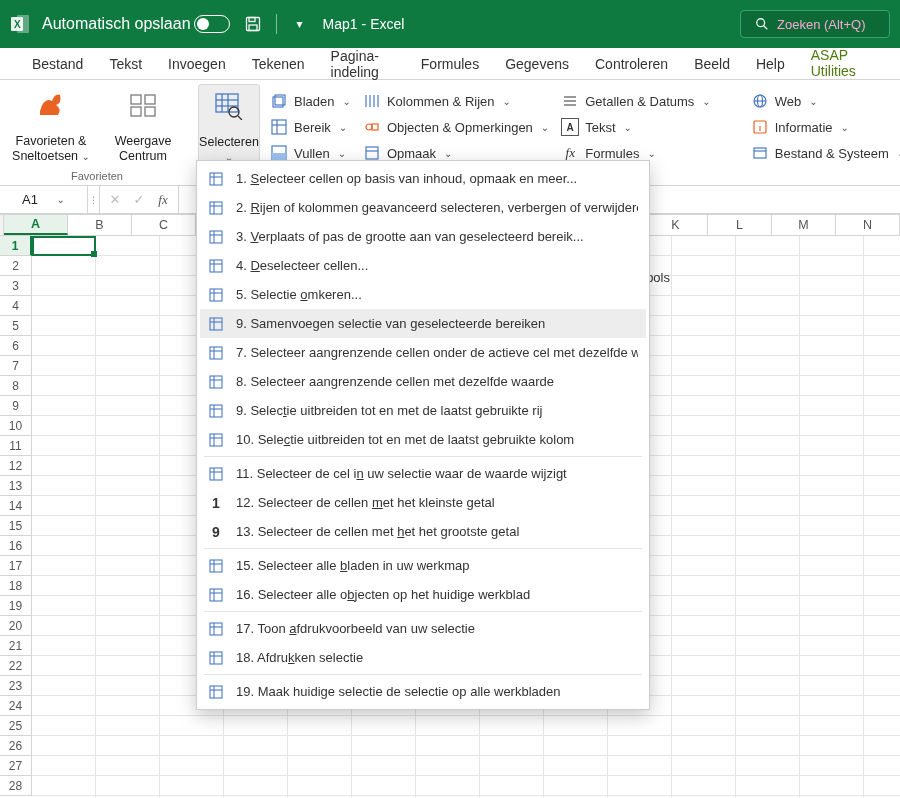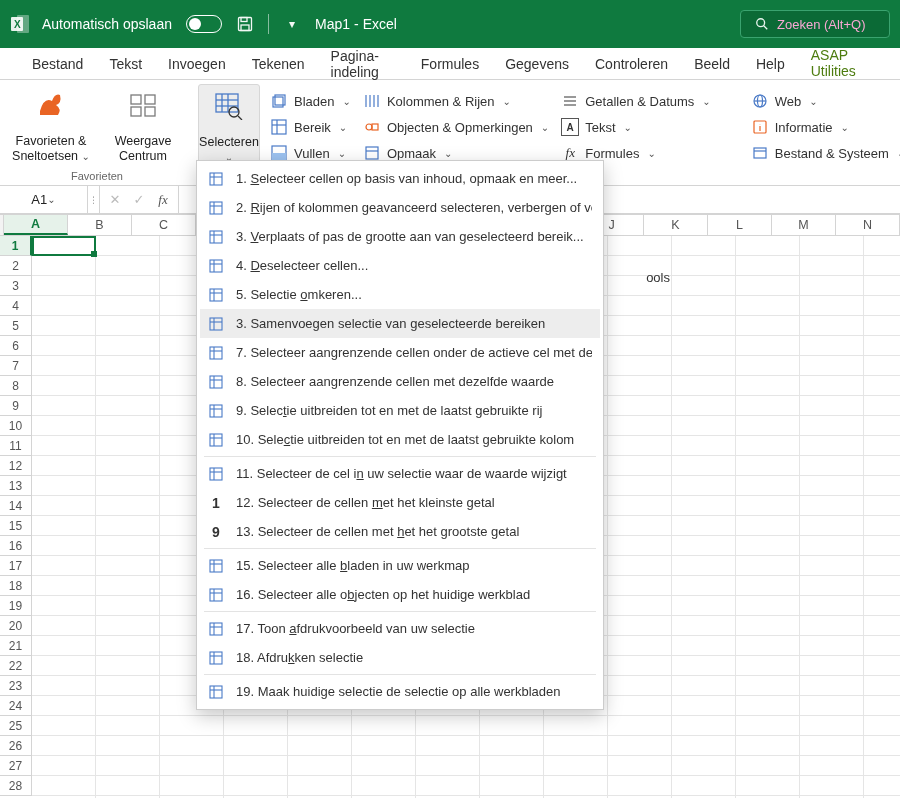--- a/index.html
+++ b/index.html
@@ -1,21 +1,21 @@
 <!DOCTYPE html>
 <html><head>
 <meta charset="utf-8">
 <style>
   * { box-sizing: border-box; margin: 0; padding: 0; font-family: "Segoe UI", Arial, sans-serif; }
   body { width: 900px; height: 798px; overflow: hidden; background: #fff; font-size: 13px; color: #222; }
 
   
   .title-bar { display:flex; align-items:center; height:48px; background:#0f7a3f; color:#fff; padding:0 10px; gap:12px; }
   .title-bar .excel-logo { width:20px; height:20px; display:flex; align-items:center; justify-content:center; }
-  .title-bar .autosave { display:flex; align-items:center; gap:14px; font-size:14px; }
+  .title-bar .autosave { display:flex; align-items:center; gap:3px; font-size:16px; }
   .toggle { width:36px; height:18px; border:1px solid #fff; border-radius:9px; position:relative; background:transparent; }
   .toggle::after { content:""; position:absolute; left:2px; top:2px; width:12px; height:12px; border-radius:50%; background:#fff; }
   .quick-icon { width:22px; height:22px; display:flex; align-items:center; justify-content:center; opacity:.95; }
   .divider-v { width:1px; height:20px; background:rgba(255,255,255,.5); }
   .title-center { flex:0 0 auto; font-size:14px; display:flex; align-items:center; gap:4px; }
   .title-bar .spacer { flex:1; }
   .search-box { display:flex; align-items:center; gap:8px; background:#0b6a36; border:1px solid #3aa36f; border-radius:4px; padding:4px 14px; height:28px; min-width:150px;}
   .search-box span { font-size:13px; color:#f9a8d4; }
 
   
@@ -37,21 +37,21 @@
 
   .small-col { display:flex; flex-direction:column; gap:0; padding-top:4px; }
   .small-btn { display:flex; align-items:center; gap:6px; height:26px; padding:0 6px; font-size:13px; color:#333; cursor:pointer; border-radius:3px; white-space:nowrap; }
   .small-btn .si { width:18px; height:18px; display:inline-flex; align-items:center; justify-content:center; }
   .small-btn .caret { font-size:10px; color:#555; margin-left:2px; }
 
   .orphan-tools { position:absolute; right:230px; top:56px; font-size:13px; color:#333; }
 
   
   .formula-bar { display:flex; align-items:center; height:28px; border-bottom:1px solid #d4d4d4; background:#fff; }
-  .name-box { display:flex; align-items:center; border-right:1px solid #d4d4d4; width:88px; height:100%; padding:0 8px; justify-content:center; font-size:13px; }
+  .name-box { display:flex; align-items:center; border-right:1px solid #d4d4d4; width:88px; height:100%; padding:0 22px; justify-content:space-between; font-size:13px; }
   .name-box .nb-caret { font-size:10px; color:#555; }
   .fx-btns { display:flex; align-items:center; gap:6px; padding:0 6px; border-right:1px solid #d4d4d4; height:100%; color:#777; }
   .fx-btns span { width:18px; text-align:center; font-size:13px; }
   .fx-input { flex:1; height:100%; padding:0 6px; font-size:13px; }
 
   
   .sheet { display:flex; flex-direction:column; width:900px; height:584px; overflow:hidden; position:relative; }
   .col-headers { display:flex; height:22px; background:#fff; border-top:1px solid #d4d4d4; border-bottom:1px solid #d4d4d4; }
   .corner { width:32px; border-right:1px solid #d4d4d4; background:#f3f3f3; }
   .col-h { width:64px; display:flex; align-items:center; justify-content:center; font-size:12.5px; color:#555; border-right:1px solid #d4d4d4; background:#fff;}
@@ -69,21 +69,21 @@
   }
   .gridlines-v { position:absolute; left:0; top:0; width:100%; height:100%;
     background-image: linear-gradient(to right, #e5e5e5 1px, transparent 1px);
     background-size: 64px 100%;
     background-position: 63px 0;
   }
   .active-cell { position:absolute; left:0; top:0; width:64px; height:20px; border:2px solid #0f7a3f; background:transparent; pointer-events:none; }
   .active-cell::after { content:""; position:absolute; right:-3px; bottom:-3px; width:6px; height:6px; background:#0f7a3f; }
 
   
-  .menu { position:absolute; left:196px; top:160px; width:408px; background:#fff; border:1px solid #ccc; box-shadow:0 6px 18px rgba(0,0,0,.22); padding:3px; z-index:1000; }
+  .menu { position:absolute; left:196px; top:160px; width:454px; background:#fff; border:1px solid #ccc; box-shadow:0 6px 18px rgba(0,0,0,.22); padding:3px; z-index:1000; }
   .menu-item { display:flex; align-items:center; gap:10px; height:29px; padding:0 8px 0 6px; font-size:13px; color:#333; cursor:pointer; }
   .menu-item .mi { width:20px; height:20px; display:inline-flex; align-items:center; justify-content:center; flex:none; }
   .menu-item .mlabel { flex:1; white-space:nowrap; overflow:hidden; }
   .menu-item.hovered { background:#ededed; }
   .menu-sep { height:1px; background:#e3e3e3; margin:2px 4px; }
   .menu-item u { text-decoration:underline; }
   .mi-num { font-family:"Segoe UI", Arial; font-weight:700; font-size:14px; color:#333;}
 </style>
 </head>
 <body>
@@ -458,21 +458,21 @@
       <span class="mlabel">5. Selectie <u>o</u>mkeren...</span>
     </div>
     <div class="menu-item hovered">
       <span class="mi">
         <svg width="16" height="16" viewBox="0 0 16 16" fill="none" stroke="#4a7ac7" stroke-width="1.1">
           <rect x="2" y="2" width="12" height="12"></rect>
           <line x1="6" y1="2" x2="6" y2="14"></line>
           <line x1="2" y1="6" x2="14" y2="6"></line>
         </svg>
       </span>
-      <span class="mlabel">3. Samenvoegen selectie van geselecteerde bereiken</span>
+      <span class="mlabel">9. Samenvoegen selectie van geselecteerde bereiken</span>
     </div>
     <div class="menu-item">
       <span class="mi">
         <svg width="16" height="16" viewBox="0 0 16 16" fill="none" stroke="#4a7ac7" stroke-width="1.1">
           <rect x="2" y="2" width="12" height="12"></rect>
           <line x1="6" y1="2" x2="6" y2="14"></line>
           <line x1="2" y1="6" x2="14" y2="6"></line>
         </svg>
       </span>
       <span class="mlabel">7. Selecteer aangrenzende cellen onder de actieve cel met dezelfde waarde</span>

